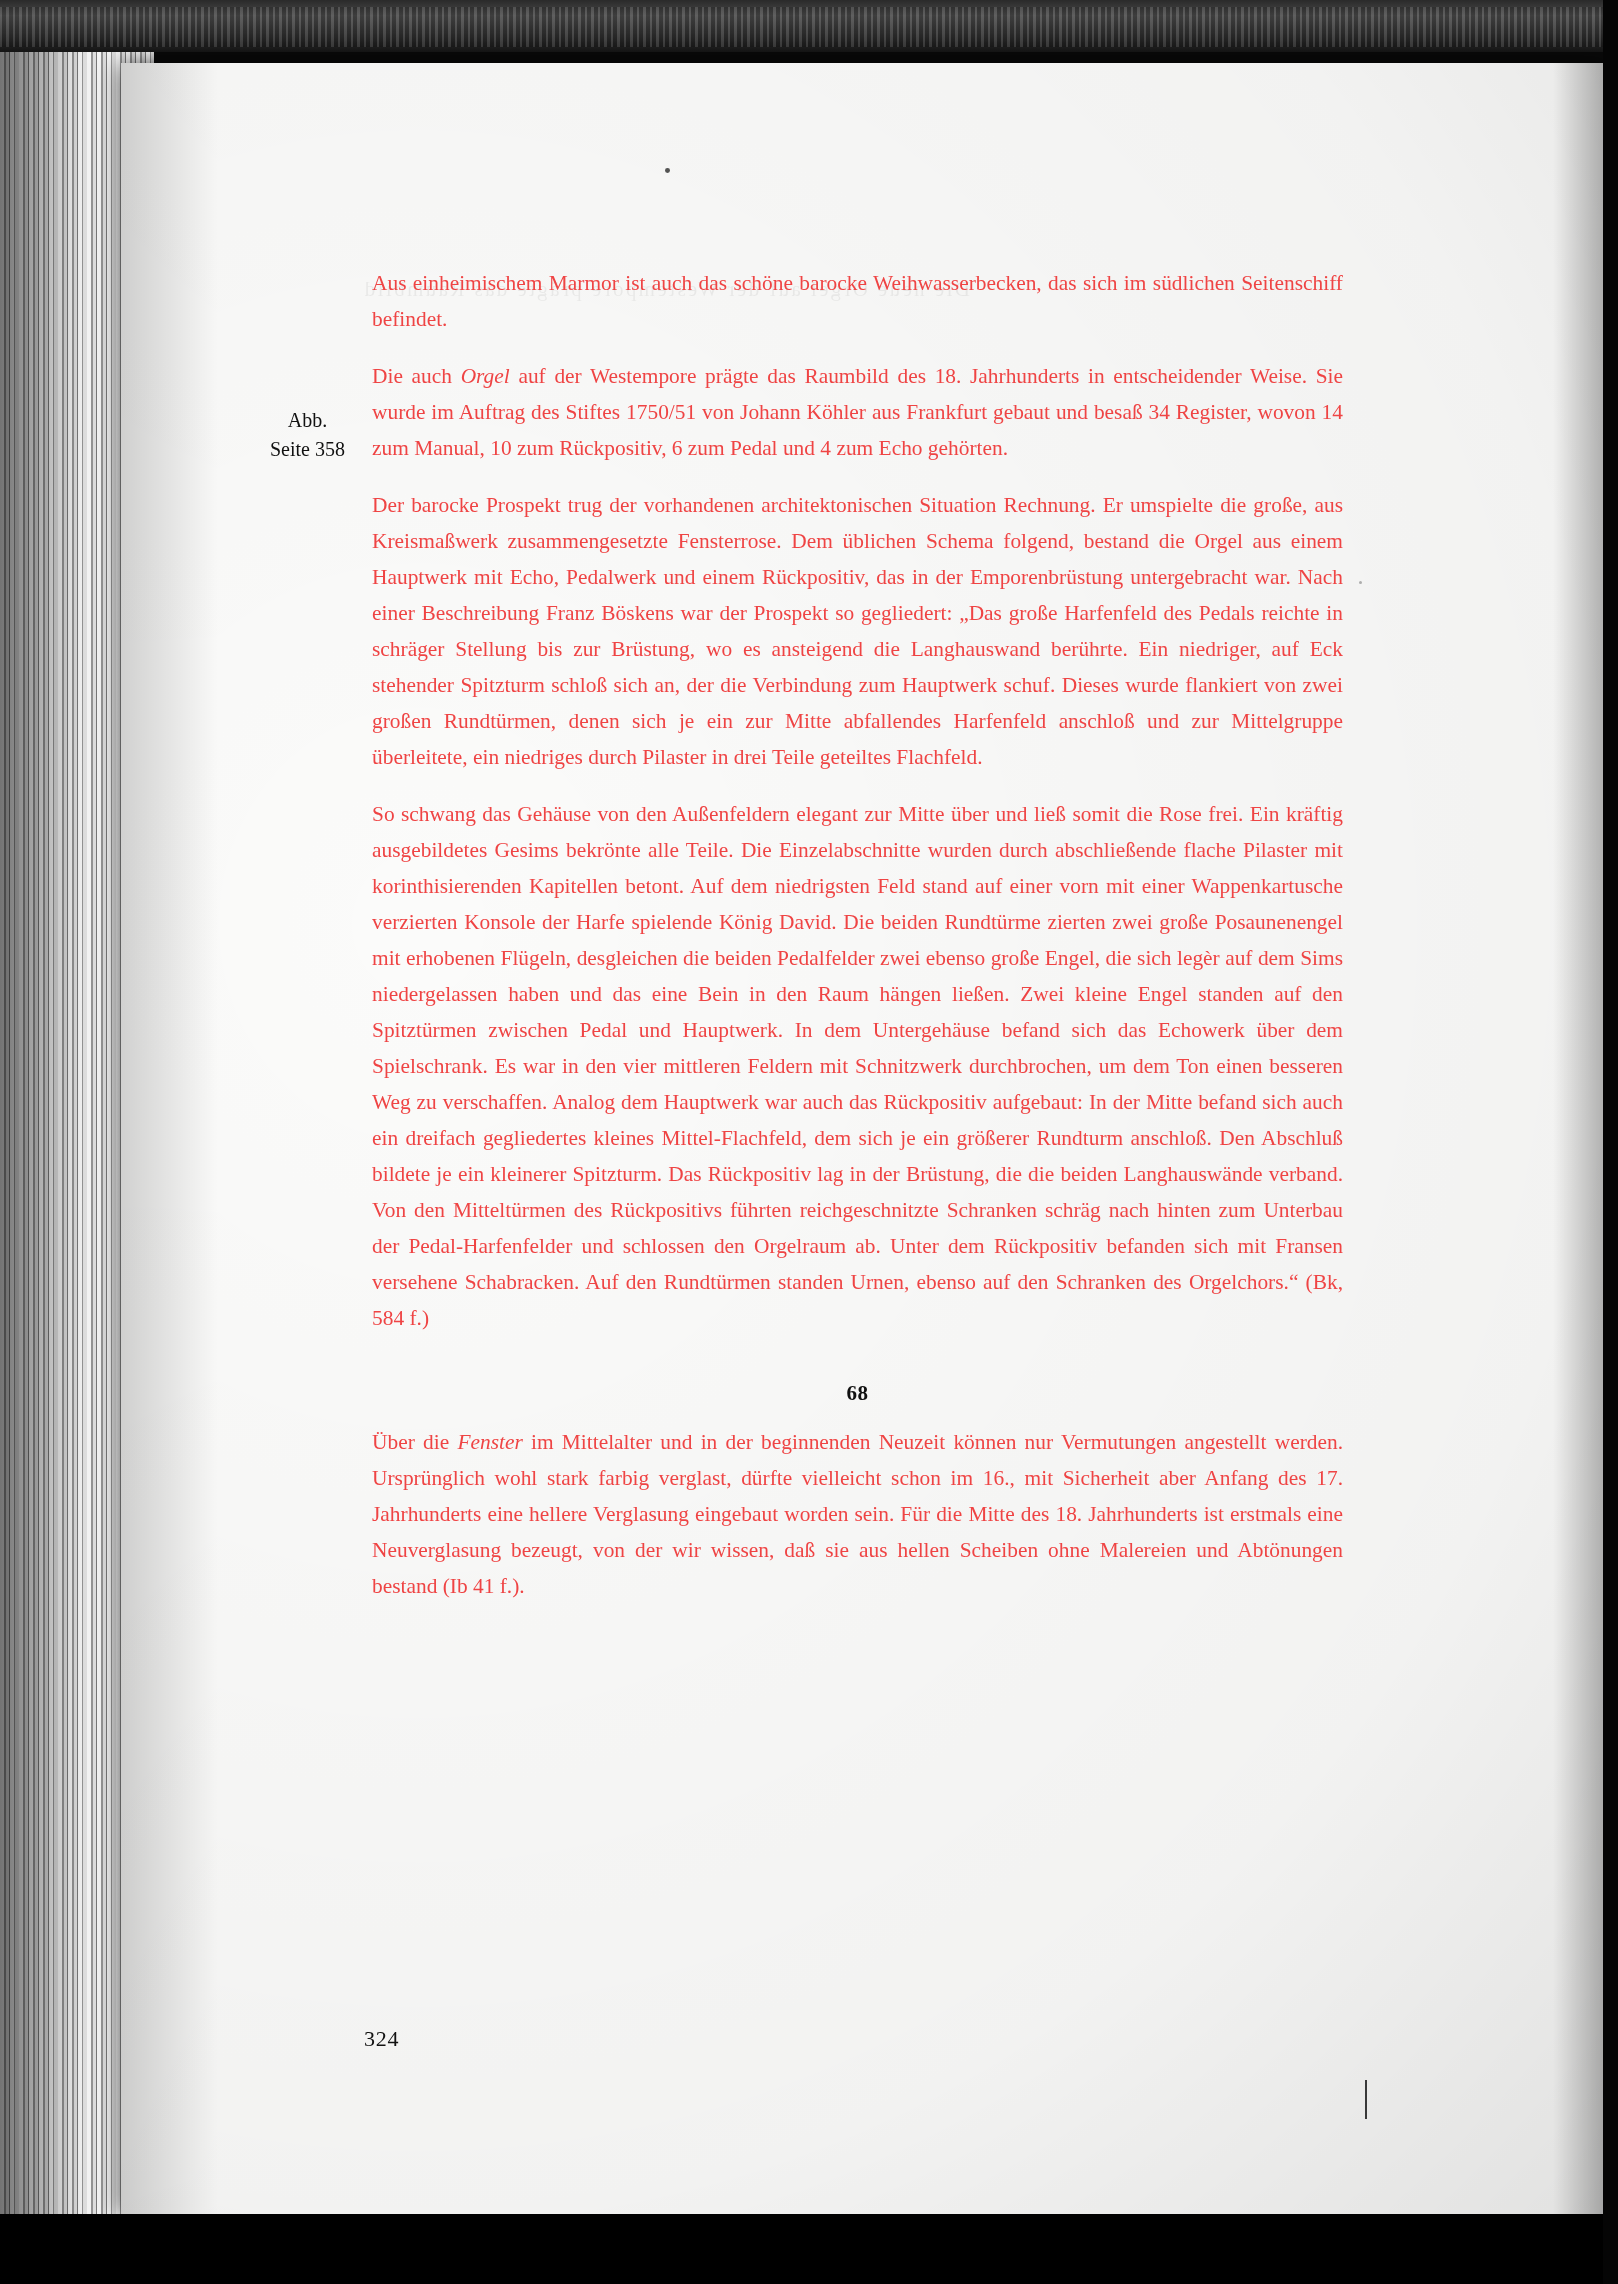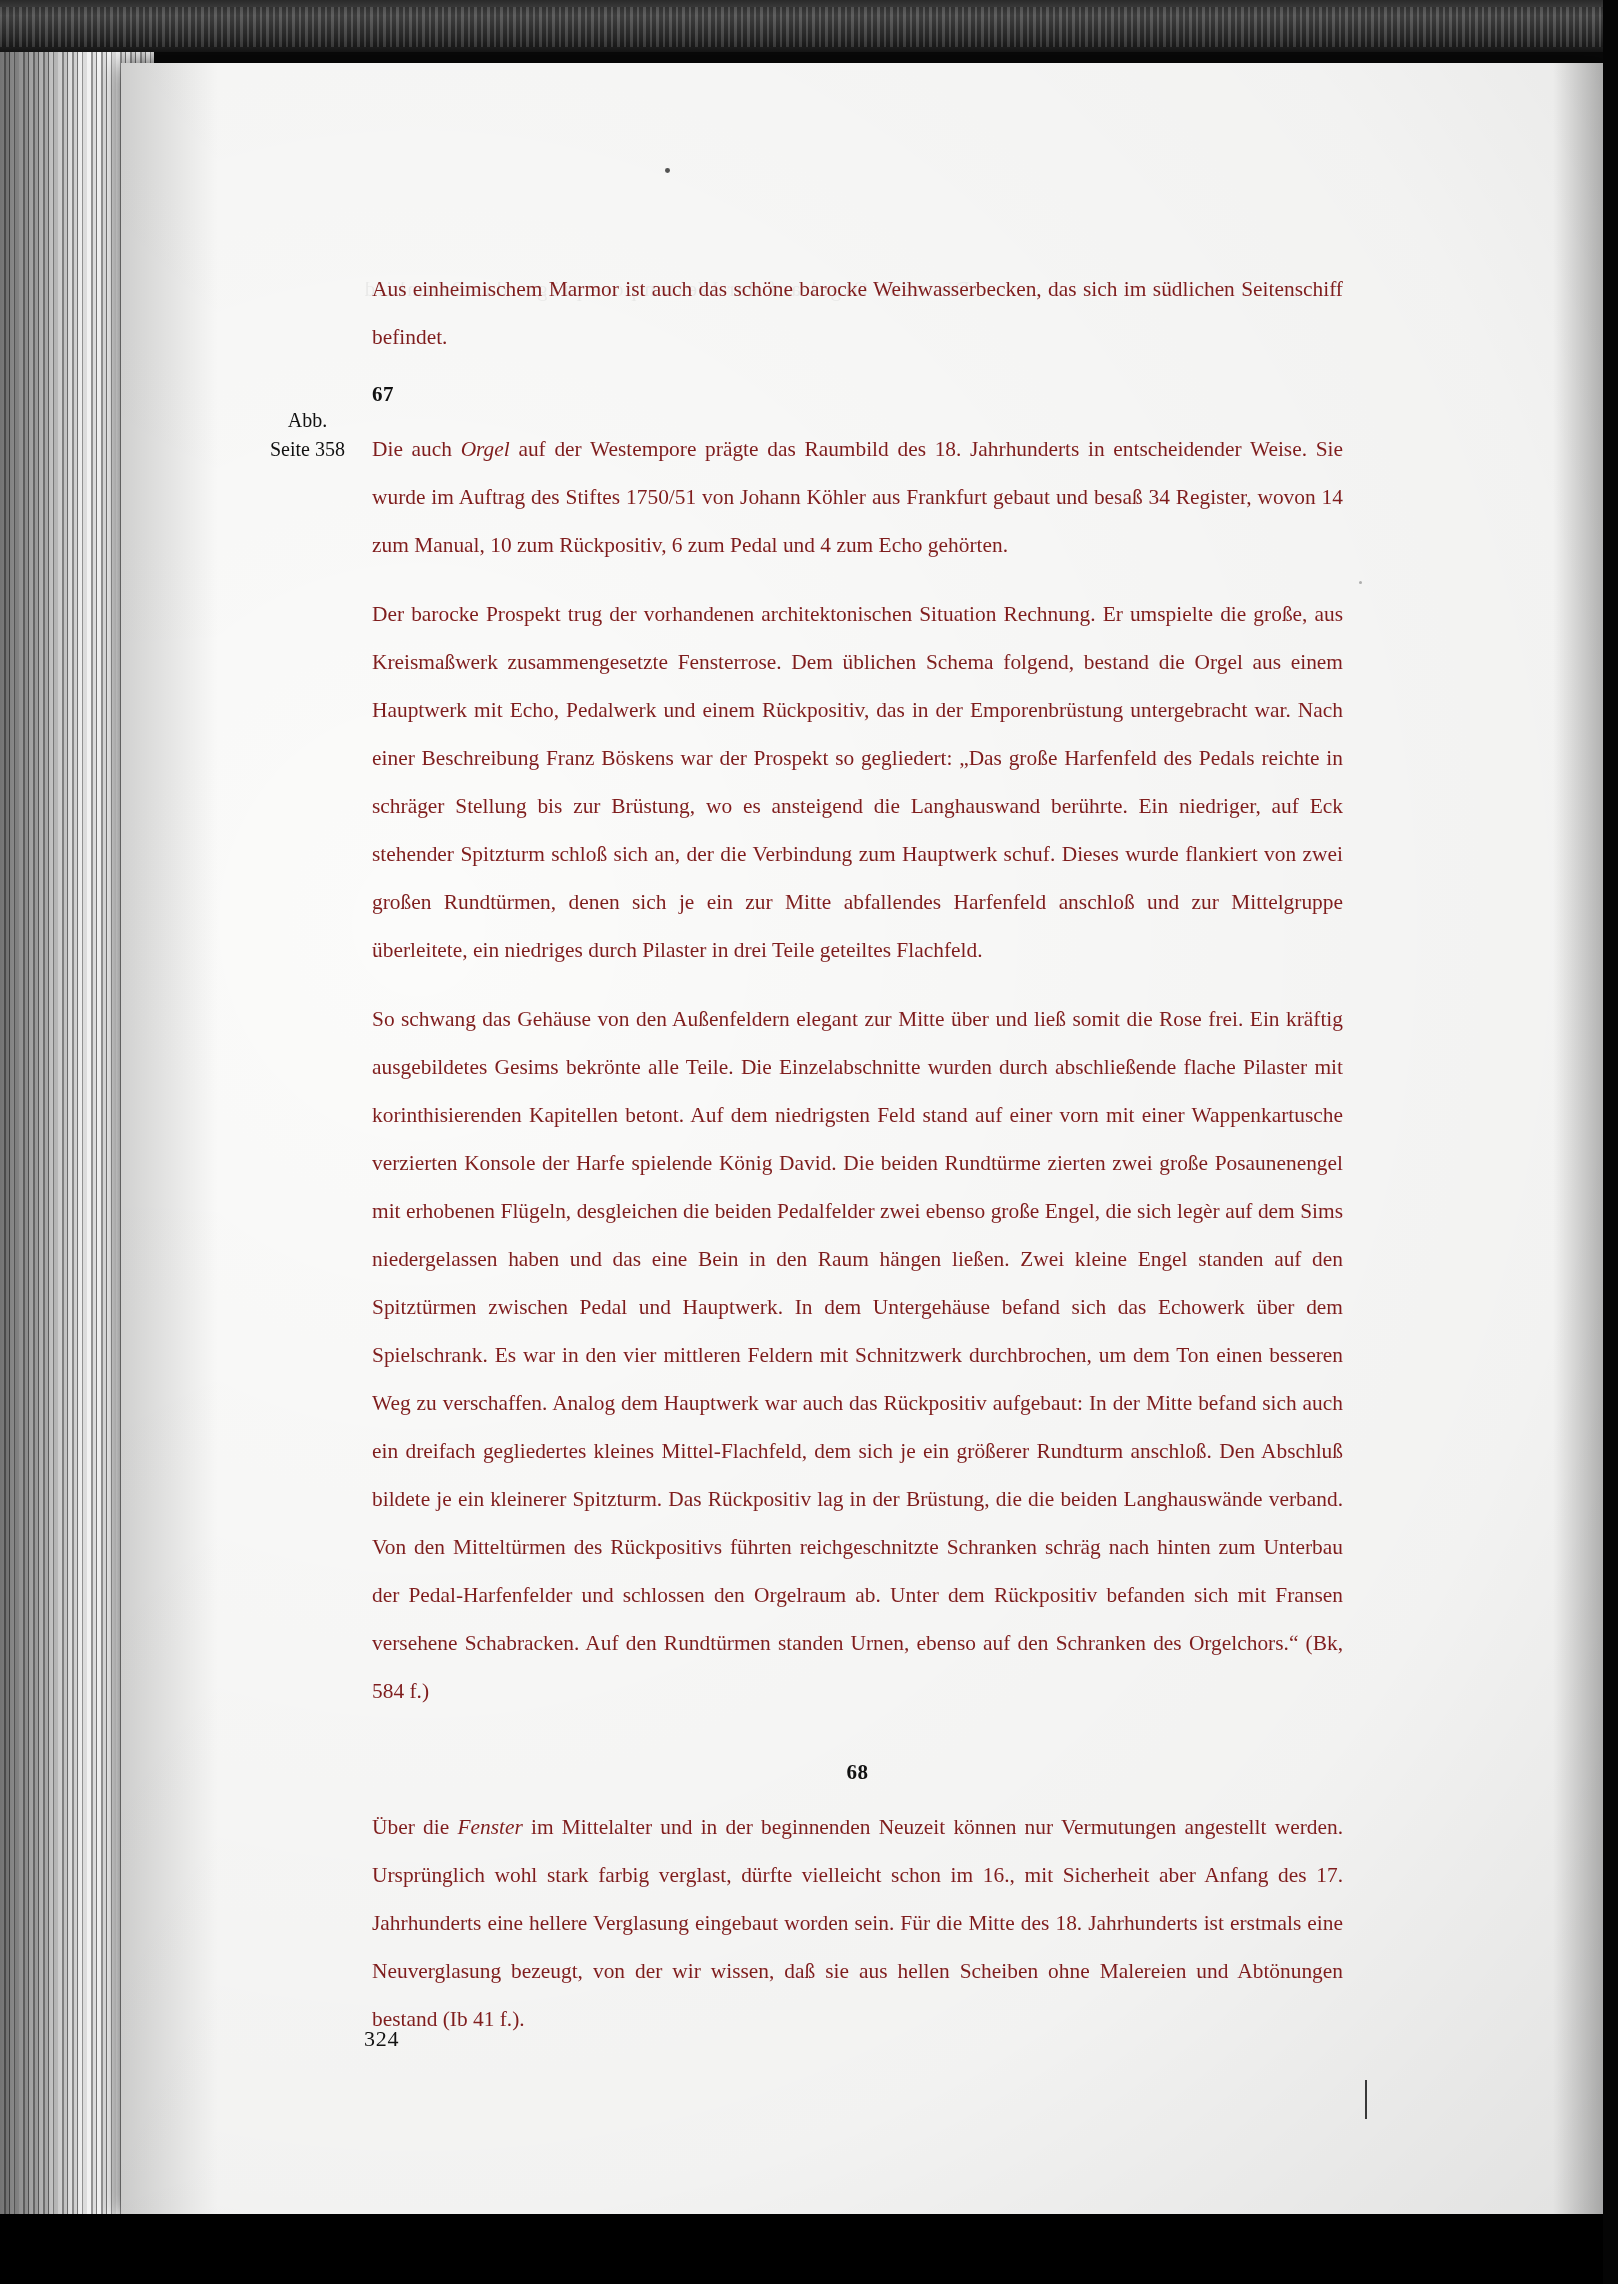--- a/index.html
+++ b/index.html
@@ -136,22 +136,22 @@
   
   .content {
     position: absolute;
     left: 251px;
     top: 202px;
     width: 971px;
   }
 
   .para {
     font-size: 21.4px;
-    line-height: 48px;
-    color: #7f1d1d;
+    line-height: 36px;
+    color: #ef4444;
     text-align: justify;
     margin: 0 0 21px 0;
     text-justify: inter-word;
   }
 
   .section-num {
     font-size: 21px;
     font-weight: bold;
     color: #111;
     margin: 0 0 18px 0;
@@ -216,21 +216,20 @@
 
     <div class="marginal">
       <div>Abb.</div>
       <div>Seite 358</div>
     </div>
 
     <div class="content">
 
       <p class="para">Aus einheimischem Marmor ist auch das schöne barocke Weihwasserbecken, das sich im südlichen Seitenschiff befindet.</p>
 
-      <p class="section-num">67</p>
 
       <p class="para"><span>Die auch </span><em>Orgel</em><span> auf der Westempore prägte das Raumbild des 18. Jahrhunderts in entscheidender Weise. Sie wurde im Auftrag des Stiftes 1750/51 von Johann Köhler aus Frankfurt gebaut und besaß 34 Register, wovon 14 zum Manual, 10 zum Rückpositiv, 6 zum Pedal und 4 zum Echo gehörten.</span></p>
 
       <p class="para">Der barocke Prospekt trug der vorhandenen architektonischen Situation Rechnung. Er umspielte die große, aus Kreismaßwerk zusammengesetzte Fensterrose. Dem üblichen Schema folgend, bestand die Orgel aus einem Hauptwerk mit Echo, Pedalwerk und einem Rückpositiv, das in der Emporenbrüstung untergebracht war. Nach einer Beschreibung Franz Böskens war der Prospekt so gegliedert: „Das große Harfenfeld des Pedals reichte in schräger Stellung bis zur Brüstung, wo es ansteigend die Langhauswand berührte. Ein niedriger, auf Eck stehender Spitzturm schloß sich an, der die Verbindung zum Hauptwerk schuf. Dieses wurde flankiert von zwei großen Rundtürmen, denen sich je ein zur Mitte abfallendes Harfenfeld anschloß und zur Mittelgruppe überleitete, ein niedriges durch Pilaster in drei Teile geteiltes Flachfeld.</p>
 
       <p class="para">So schwang das Gehäuse von den Außenfeldern elegant zur Mitte über und ließ somit die Rose frei. Ein kräftig ausgebildetes Gesims bekrönte alle Teile. Die Einzelabschnitte wurden durch abschließende flache Pilaster mit korinthisierenden Kapitellen betont. Auf dem niedrigsten Feld stand auf einer vorn mit einer Wappenkartusche verzierten Konsole der Harfe spielende König David. Die beiden Rundtürme zierten zwei große Posaunenengel mit erhobenen Flügeln, desgleichen die beiden Pedalfelder zwei ebenso große Engel, die sich legèr auf dem Sims niedergelassen haben und das eine Bein in den Raum hängen ließen. Zwei kleine Engel standen auf den Spitztürmen zwischen Pedal und Hauptwerk. In dem Untergehäuse befand sich das Echowerk über dem Spielschrank. Es war in den vier mittleren Feldern mit Schnitzwerk durchbrochen, um dem Ton einen besseren Weg zu verschaffen. Analog dem Hauptwerk war auch das Rückpositiv aufgebaut: In der Mitte befand sich auch ein dreifach gegliedertes kleines Mittel-Flachfeld, dem sich je ein größerer Rundturm anschloß. Den Abschluß bildete je ein kleinerer Spitzturm. Das Rückpositiv lag in der Brüstung, die die beiden Langhauswände verband. Von den Mitteltürmen des Rückpositivs führten reichgeschnitzte Schranken schräg nach hinten zum Unterbau der Pedal-Harfenfelder und schlossen den Orgelraum ab. Unter dem Rückpositiv befanden sich mit Fransen versehene Schabracken. Auf den Rundtürmen standen Urnen, ebenso auf den Schranken des Orgelchors.“ (Bk, 584 f.)</p>
 
       <p class="section-num sp-top">68</p>
 
       <p class="para"><span>Über die </span><em>Fenster</em><span> im Mittelalter und in der beginnenden Neuzeit können nur Vermutungen angestellt werden. Ursprünglich wohl stark farbig verglast, dürfte vielleicht schon im 16., mit Sicherheit aber Anfang des 17. Jahrhunderts eine hellere Verglasung eingebaut worden sein. Für die Mitte des 18. Jahrhunderts ist erstmals eine Neuverglasung bezeugt, von der wir wissen, daß sie aus hellen Scheiben ohne Malereien und Abtönungen bestand (Ib 41 f.).</span></p>

